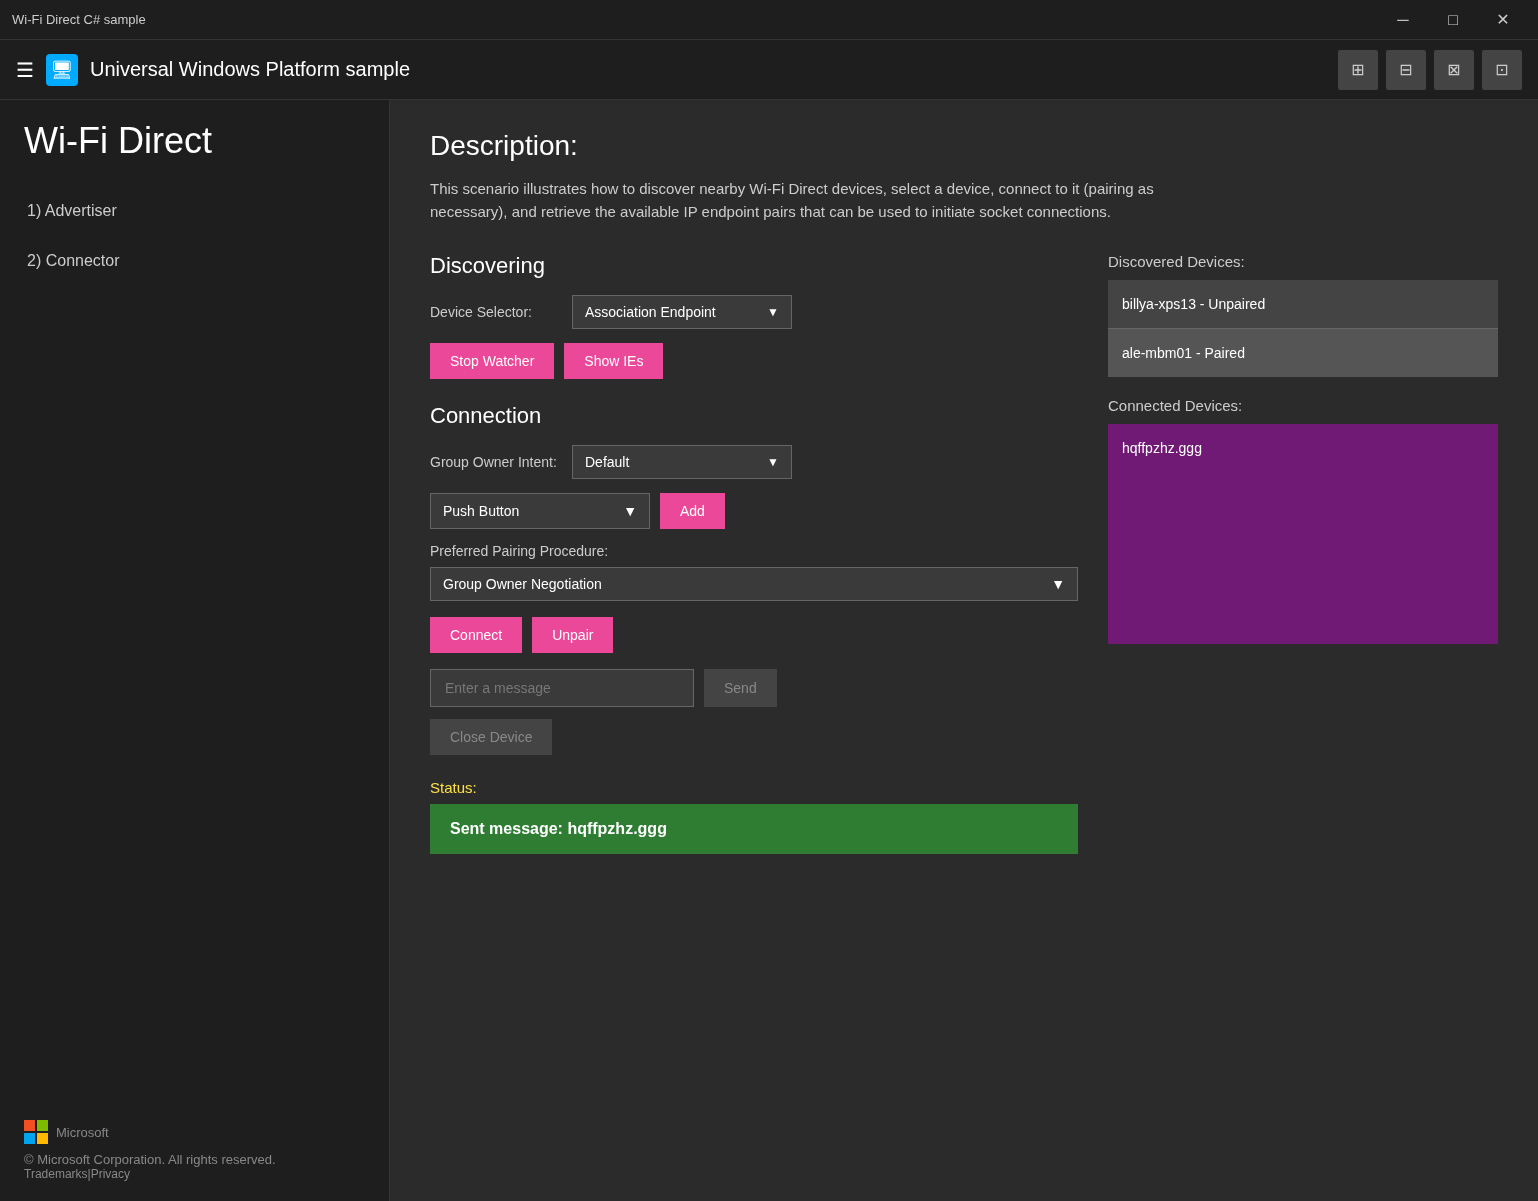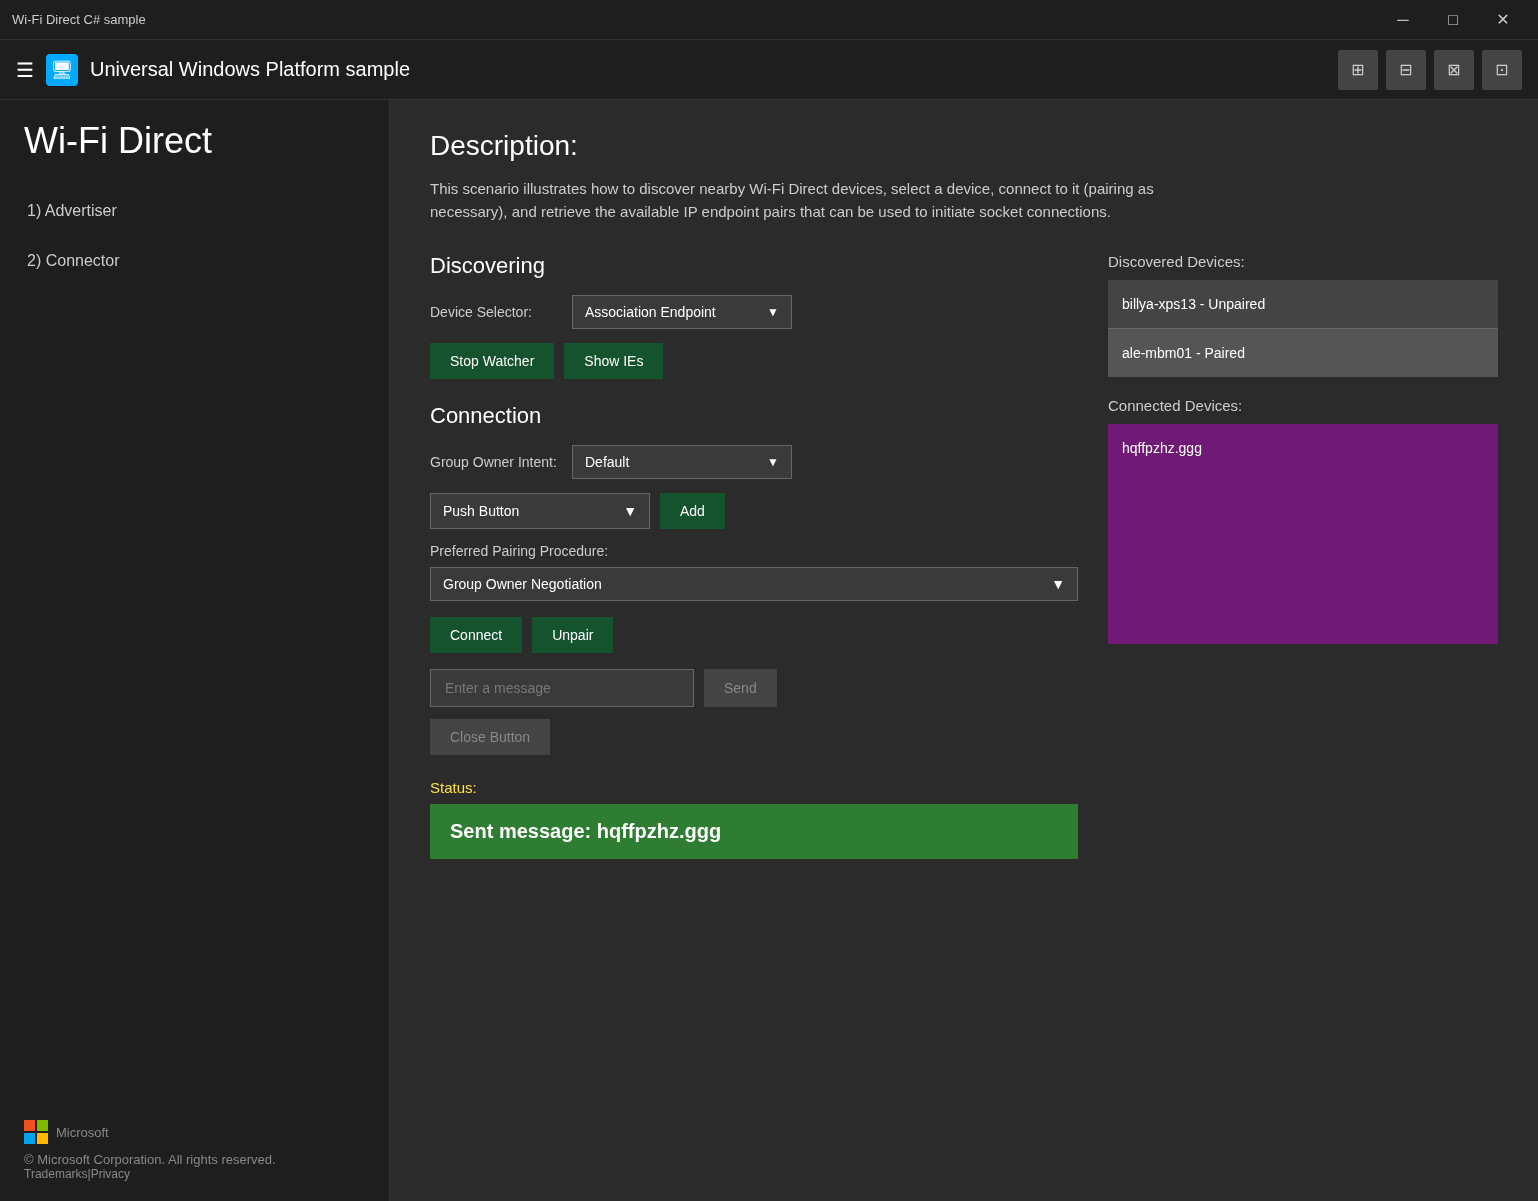--- a/index.html
+++ b/index.html
@@ -225,21 +225,21 @@
     .btn-row {
       display: flex;
       gap: 10px;
       margin-bottom: 24px;
     }
     .btn {
       padding: 10px 20px;
       font-size: 14px;
       border: none;
       cursor: pointer;
-      background: #14532d;
+      background: #ec4899;
       color: #fff;
     }
     .btn-disabled {
       background: #444;
       color: #888;
       cursor: default;
     }
 
     
     .connection-section {
@@ -344,21 +344,21 @@
       margin-top: 20px;
     }
     .status-label {
       font-size: 15px;
       color: #fde047;
       margin-bottom: 8px;
     }
     .status-message {
       background: #2e7d32;
       padding: 16px 20px;
-      font-size: 20px;
+      font-size: 16px;
       font-weight: 600;
       color: #fff;
     }
   </style>
 </head>
 <body>
 
 <div class="title-bar">
   <div class="title-bar-left">
     <span>Wi-Fi Direct C# sample</span>
@@ -465,21 +465,21 @@
             <button class="btn">Connect</button>
             <button class="btn">Unpair</button>
           </div>
 
           <div class="message-row">
             <input class="message-input" type="text" placeholder="Enter a message" style="">
             <button class="btn btn-disabled">Send</button>
           </div>
 
           <div class="btn-row">
-            <button class="btn btn-disabled">Close Button</button>
+            <button class="btn btn-disabled">Close Device</button>
           </div>
         </div>
 
         <div class="status-bar-area">
           <div class="status-label">Status:</div>
           <div class="status-message">Sent message: hqffpzhz.ggg</div>
         </div>
       </div>
 
       <div class="right-col">

